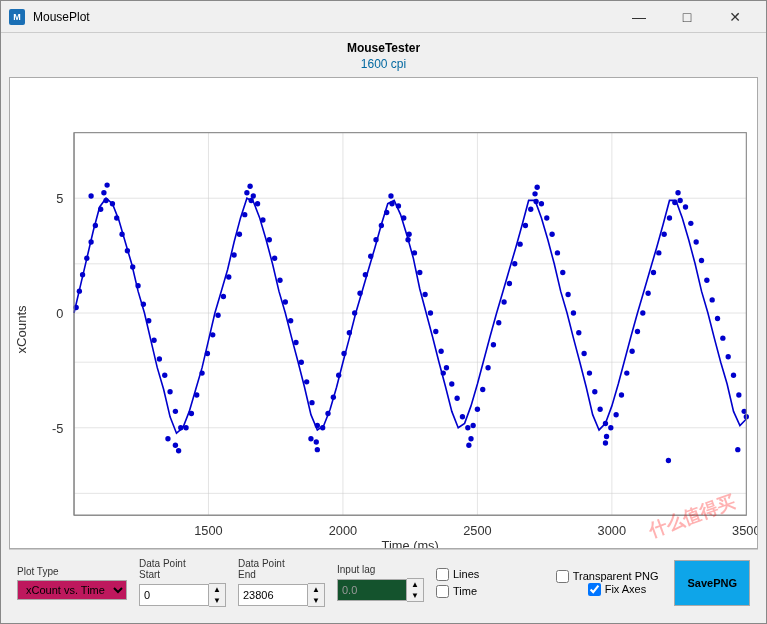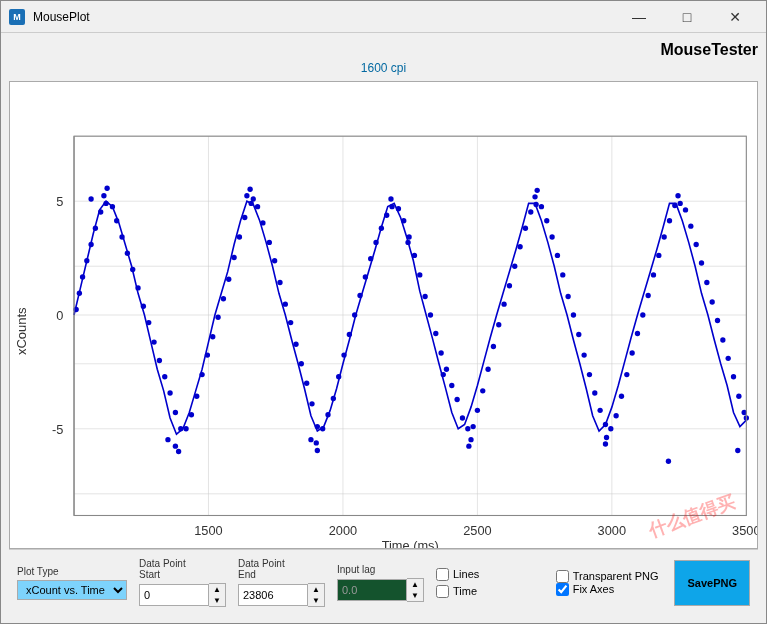--- a/index.html
+++ b/index.html
@@ -63,23 +63,23 @@
       color: #333;
     }
     .main-content {
       flex: 1;
       display: flex;
       flex-direction: column;
       padding: 8px;
       background: #f0f0f0;
     }
     .chart-title {
-      text-align: right;
+      text-align: center;
       font-weight: bold;
-      font-size: 16px;
+      font-size: 12px;
       margin-bottom: 2px;
     }
     .chart-subtitle {
       text-align: center;
       font-size: 12px;
       margin-bottom: 6px;
       color: #0369a1;
     }
     .chart-area {
       flex: 1;
@@ -108,21 +108,21 @@
       gap: 3px;
     }
     .ctrl-label {
       font-size: 10px;
       color: #333;
     }
     .ctrl-select {
       font-size: 11px;
       padding: 2px 4px;
       border: 1px solid #aaa;
-      background: #7dd3fc;
+      background: #be185d;
       width: 110px;
     }
     .ctrl-spinbox {
       display: flex;
       align-items: center;
     }
     .ctrl-input {
       font-size: 11px;
       border: 1px solid #aaa;
       background: white;
@@ -185,20 +185,21 @@
       padding: 16px 12px;
       font-size: 11px;
       cursor: pointer;
       font-weight: bold;
     }
     .fix-check {
       display: flex;
       align-items: center;
       gap: 4px;
       font-size: 11px;
+      margin-left: 32px;
     }
     .watermark {
       position: absolute;
       bottom: 20px;
       right: 20px;
       font-size: 18px;
       color: rgba(255,0,0,0.3);
       transform: rotate(-20deg);
       pointer-events: none;
       font-weight: bold;

